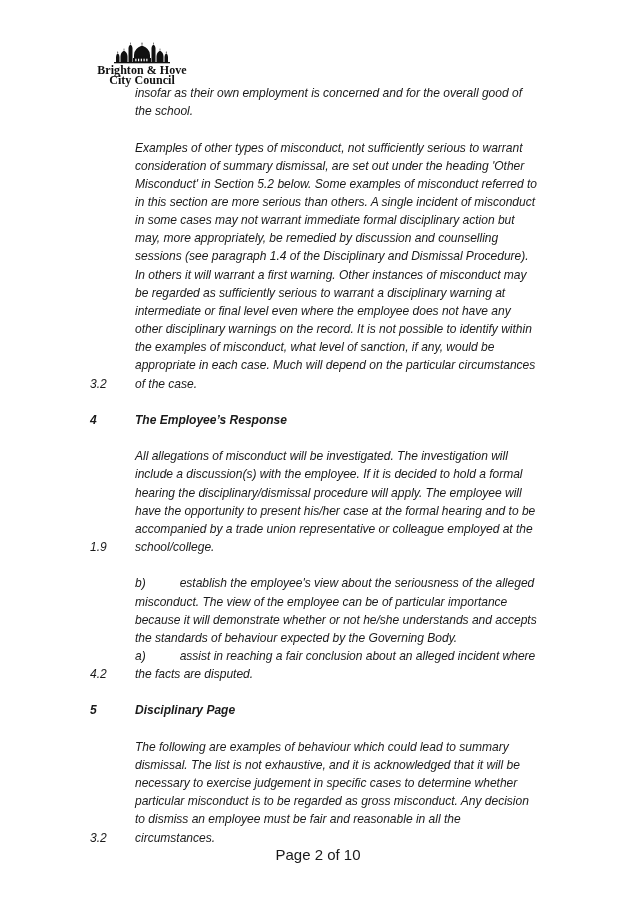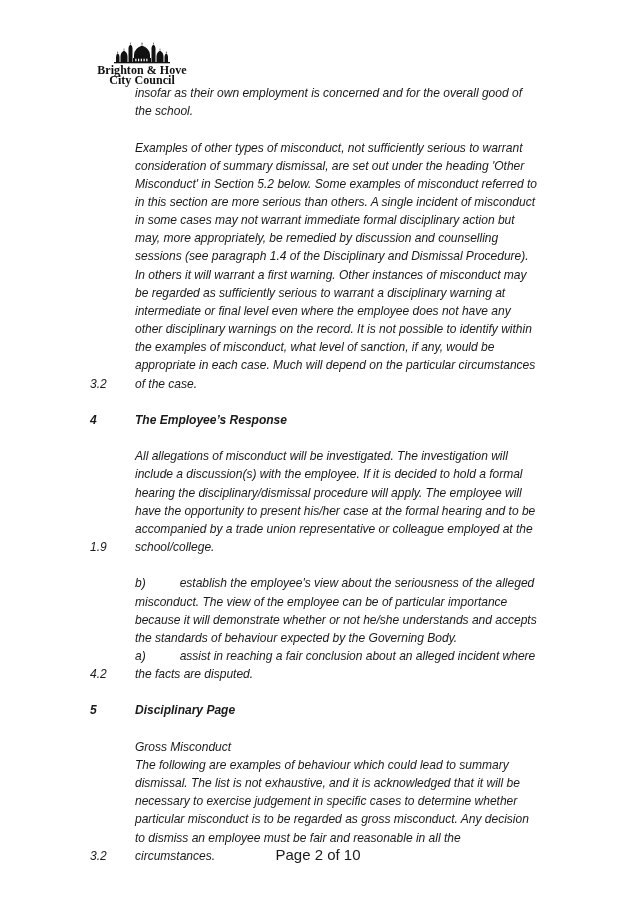--- a/index.html
+++ b/index.html
@@ -188,21 +188,20 @@
     <div class="para heading">
       <span class="num">5</span>
       <span class="body">Disciplinary Page</span>
     </div>
 
     <div class="sp-head"></div>
 
     <div class="para">
       <span class="num">3.2</span>
       <span class="body">
-        <span class="subline">Gross Misconduct</span>
         <span class="subline">The following are examples of behaviour which could lead to summary dismissal. The list is not exhaustive, and it is acknowledged that it will be necessary to exercise judgement in specific cases to determine whether particular misconduct is to be regarded as gross misconduct. Any decision to dismiss an employee must be fair and reasonable in all the circumstances.</span>
       </span>
     </div>
 
   </div>
 
   <div class="footer">
     <span>Page 2 of 10</span>
   </div>
 

